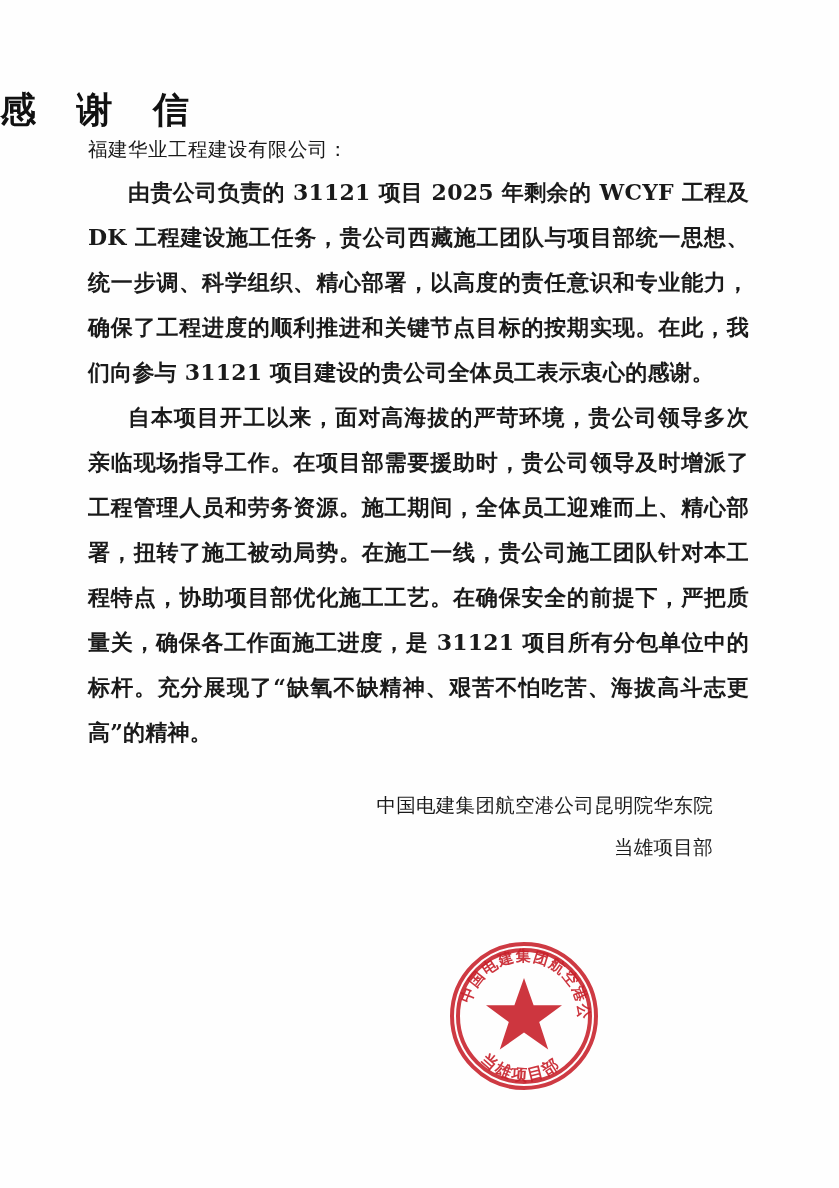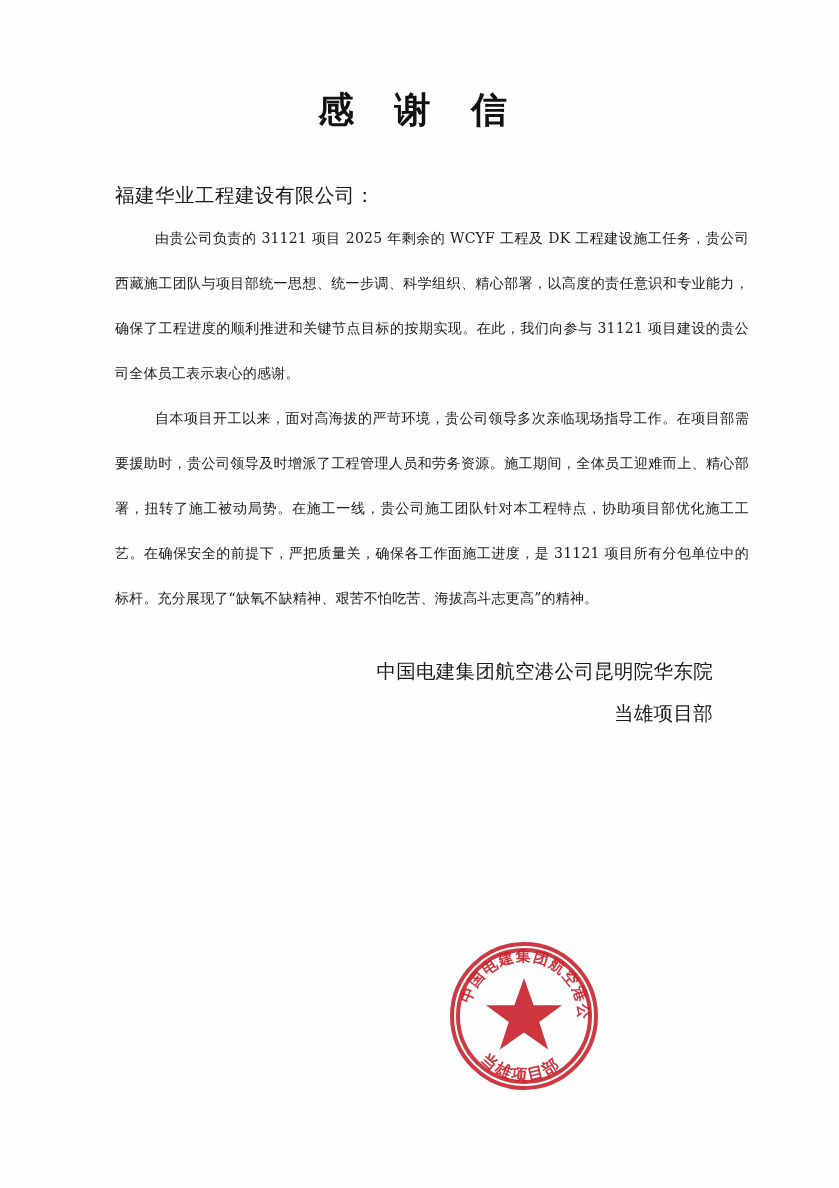--- a/index.html
+++ b/index.html
@@ -16,45 +16,45 @@
     overflow: hidden;
   }
   .page {
     position: absolute;
     inset: 0;
     background: #fefefe;
   }
   .doc-title {
     margin: 0;
     padding-top: 86px;
-    text-align: center;
+    text-align: left;
     font-size: 36px;
     font-weight: bold;
     letter-spacing: 14px;
     font-family: "DejaVu Serif", "Liberation Serif", serif;
     color: #111;
   }
   .body-wrap {
-    padding: 0 90px 0 115px;
-    margin-top: 46px;
+    padding: 0 90px 0 88px;
   }
   .salutation {
     font-size: 19.5px;
     line-height: 1.5;
     margin: 0 0 6px 0;
     letter-spacing: 0.5px;
   }
   p.para {
-    font-size: 14px;
+    font-size: 22px;
     line-height: 45px;
     margin: 0;
     text-align: justify;
     text-justify: inter-ideograph;
     text-indent: 40px;
     letter-spacing: 0.2px;
+    font-weight: bold;
   }
   .signature-block {
     margin-top: 30px;
     padding-right: 36px;
     text-align: right;
     position: relative;
     z-index: 1;
   }
   .sig-line {
     font-size: 19.5px;

